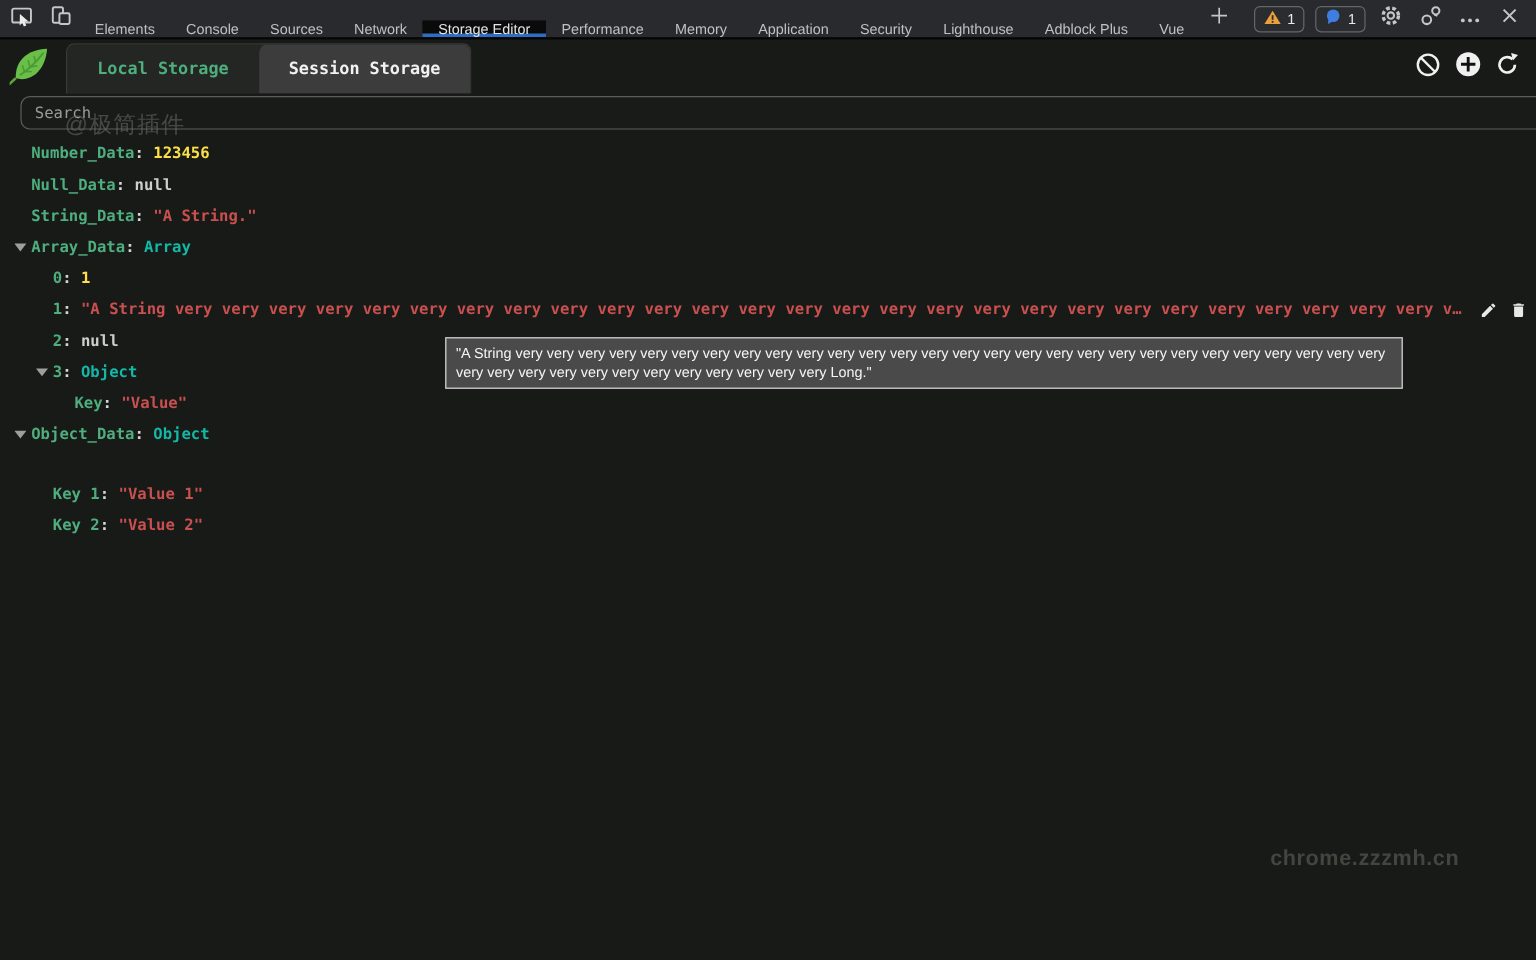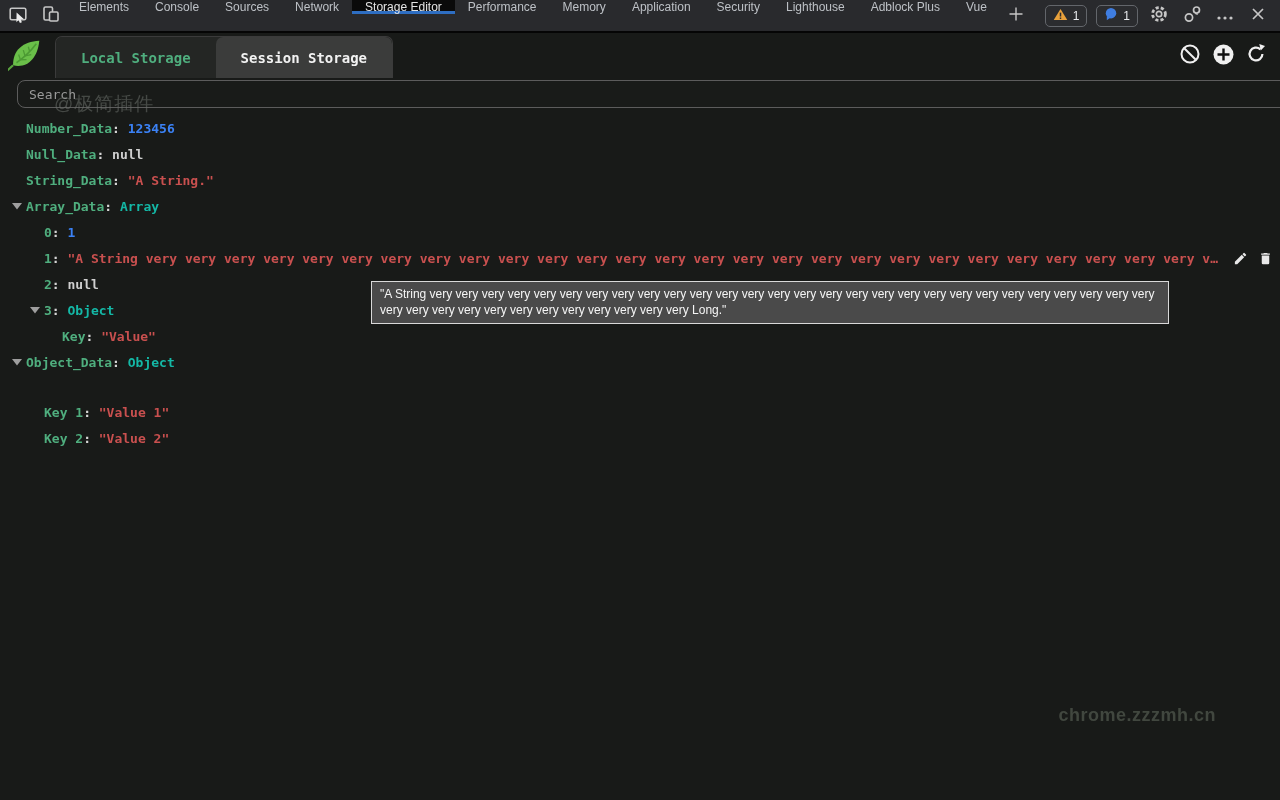--- a/index.html
+++ b/index.html
@@ -10,21 +10,21 @@
   }
 
   
   .dt-toolbar {
     height:33px; background:#292a2d; display:flex; align-items:stretch;
     border-bottom:2px solid #050505; padding-left:2px;
   }
   .tb-iconbtn {
     width:32px; display:flex; align-items:center; justify-content:center; cursor:pointer;
   }
-  .dt-tabs { display:flex; align-items:flex-start; }
+  .dt-tabs { display:flex; align-items:flex-end; }
   .tab {
     padding:0 13px; display:flex; align-items:center; font-size:12px;
     color:#bdc1c6; white-space:nowrap; cursor:pointer;
   }
   .tab.active {
     background:#0a0a0a; color:#e4e4e4; box-shadow: inset 0 -3px 0 #2e6ec2;
   }
   .dt-right { margin-left:auto; display:flex; align-items:center; gap:9px; padding-right:10px; }
   .badge-box {
     display:flex; align-items:center; gap:5px; border:1px solid #63666b; border-radius:5px;
@@ -60,21 +60,21 @@
   }
   .search-input::placeholder { color:#9a9a9a; }
 
   
   .tree { padding-top:7px; font-family:"DejaVu Sans Mono", monospace; font-size:13px; font-weight:bold; }
   .tree-row { height:26px; display:flex; align-items:center; white-space:pre; padding-right:4px; }
   .expander, .expander-spacer { width:18px; display:inline-flex; justify-content:center; flex:none; }
   .expander { cursor:pointer; }
   .k { color:#4fae7e; }
   .colon { color:#d6d6d6; }
-  .v.number { color:#3b82f6; }
+  .v.number { color:#fde047; }
   .v.string { color:#c9504f; }
   .v.null   { color:#cfcfcf; }
   .v.label  { color:#14b8a6; }
   .v.trunc  { flex:1 1 auto; min-width:0; overflow:hidden; text-overflow:ellipsis; }
   .row-actions { display:flex; gap:9px; margin-left:8px; margin-right:3px; flex:none; }
   .icon-btn { width:16px; height:16px; display:flex; align-items:center; justify-content:center; cursor:pointer; }
 
   
   .tooltip {
     position:absolute; left:371px; top:281px; width:798px; z-index:5;

